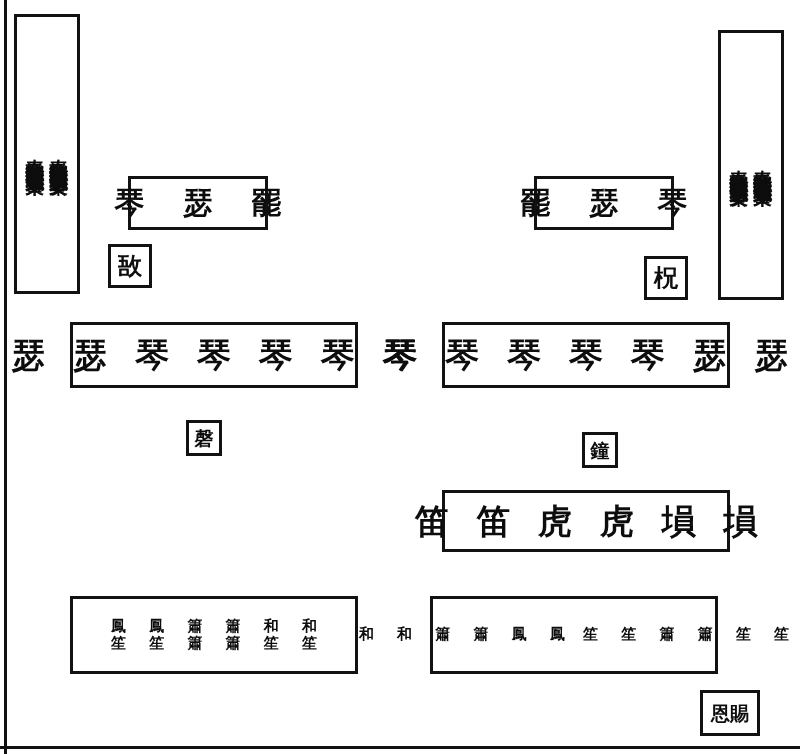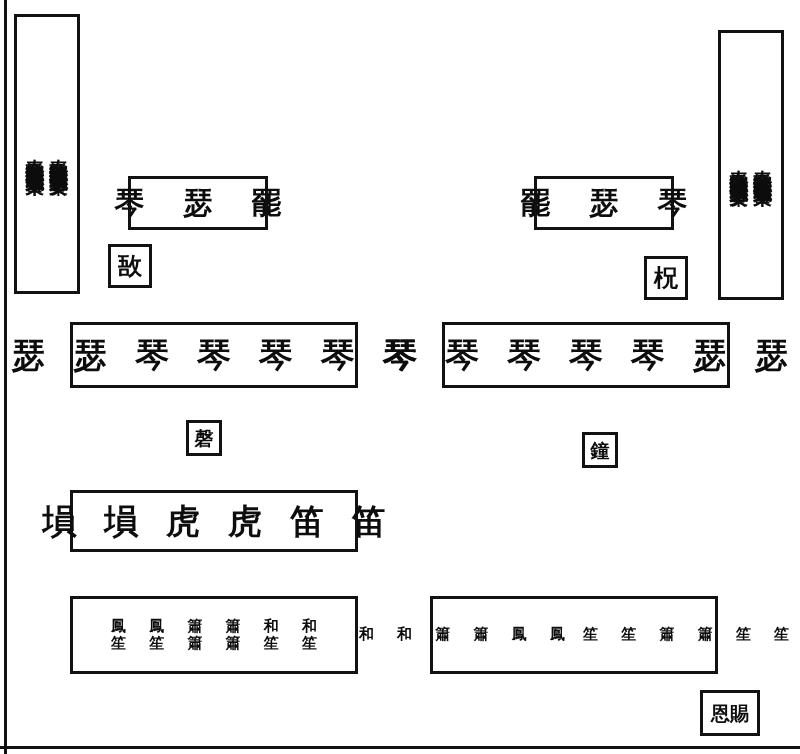--- a/index.html
+++ b/index.html
@@ -138,24 +138,24 @@
   </div>
 
   <div class="box tiny-box" style="left:186px; top:420px; width:36px; height:36px;">
     <span class="txt">磬</span>
   </div>
 
   <div class="box tiny-box" style="left:582px; top:432px; width:36px; height:36px;">
     <span class="txt">鐘</span>
   </div>
 
-  <div class="box row-box" style="left:70px; top:490px; width:288px; height:62px;">
-    <span class="txt">塤 塤 虎 虎 笛 笛</span>
+
+  <div class="box row-box" style="left:442px; top:490px; width:288px; height:62px;">
+    <span class="txt">笛 笛 虎 虎 塤 塤</span>
   </div>
-
 
   <div class="box stack-box" style="left:70px; top:596px; width:288px; height:78px; flex-direction:column;">
     <span class="txt">鳳 鳳 簫 簫 和 和</span>
     <span class="txt">笙 笙 簫 簫 笙 笙</span>
   </div>
 
   <div class="box stack-box" style="left:430px; top:596px; width:288px; height:78px; flex-direction:row;">
     <span class="txt">和 和 簫 簫 鳳 鳳</span>
     <span class="txt">笙 笙 簫 簫 笙 笙</span>
   </div>

